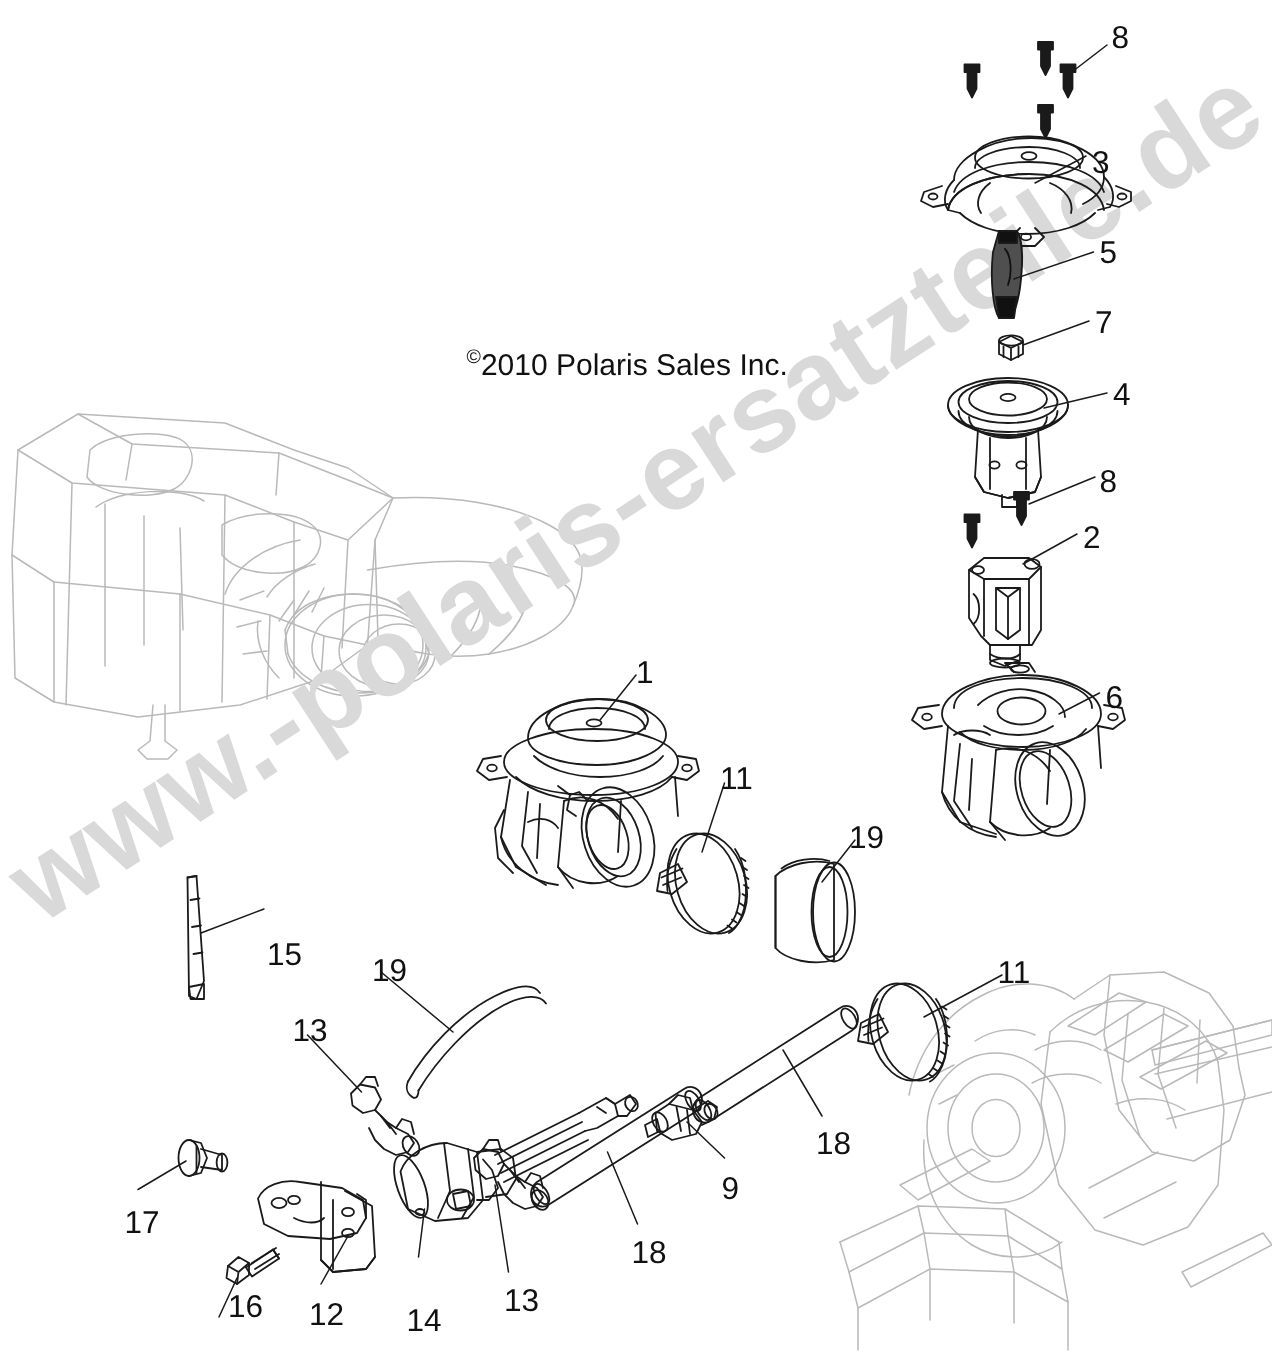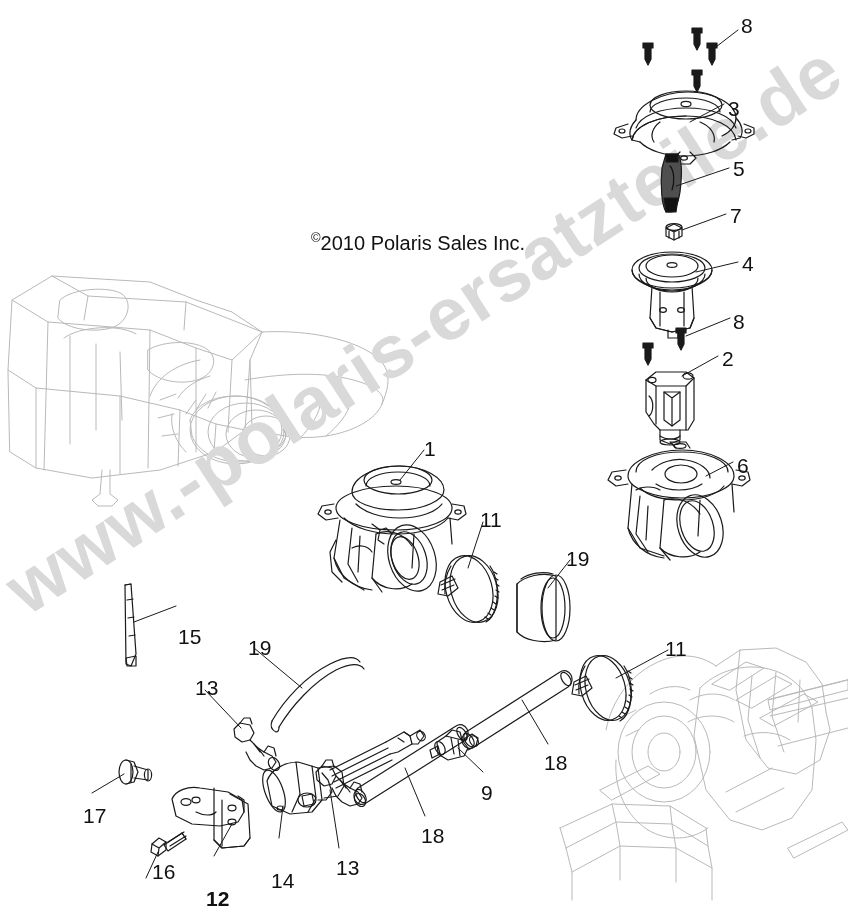--- a/index.html
+++ b/index.html
@@ -431,20 +431,20 @@
   <div class="callout" style="left:737px;top:455px;">6</div>
   <div class="callout" style="left:424px;top:438px;">1</div>
   <div class="callout" style="left:480px;top:509px;">11</div>
   <div class="callout" style="left:566px;top:548px;">19</div>
   <div class="callout" style="left:665px;top:638px;">11</div>
   <div class="callout" style="left:178px;top:626px;">15</div>
   <div class="callout" style="left:248px;top:637px;">19</div>
   <div class="callout" style="left:195px;top:677px;">13</div>
   <div class="callout" style="left:83px;top:793px;margin-top:12px;">17</div>
   <div class="callout" style="left:136px;top:861px;margin-left:16px;">16</div>
-  <div class="callout" style="left:206px;top:888px;font-weight:bold;">12</div>
+  <div class="callout" style="left:206px;top:866px;">12</div>
   <div class="callout" style="left:271px;top:870px;">14</div>
   <div class="callout" style="left:336px;top:857px;">13</div>
   <div class="callout" style="left:421px;top:825px;">18</div>
   <div class="callout" style="left:481px;top:782px;">9</div>
   <div class="callout" style="left:544px;top:752px;">18</div>
 
 </div>
 
 </body></html>

